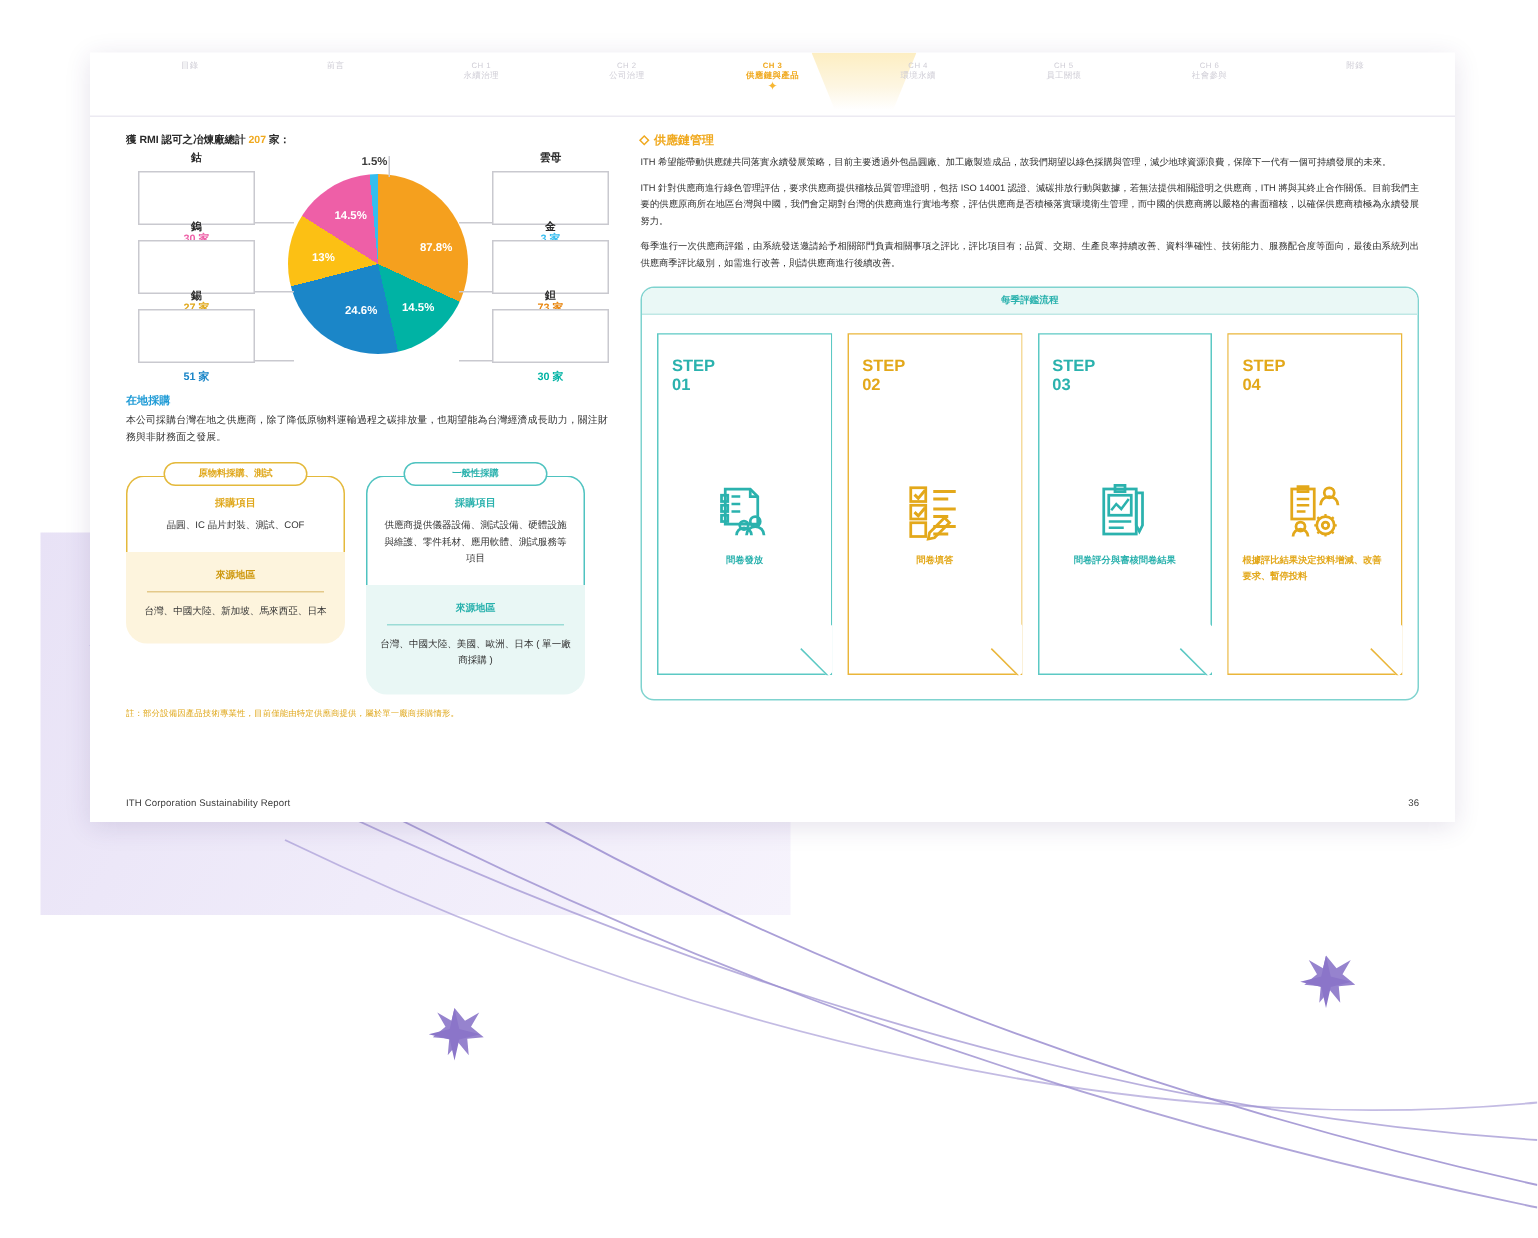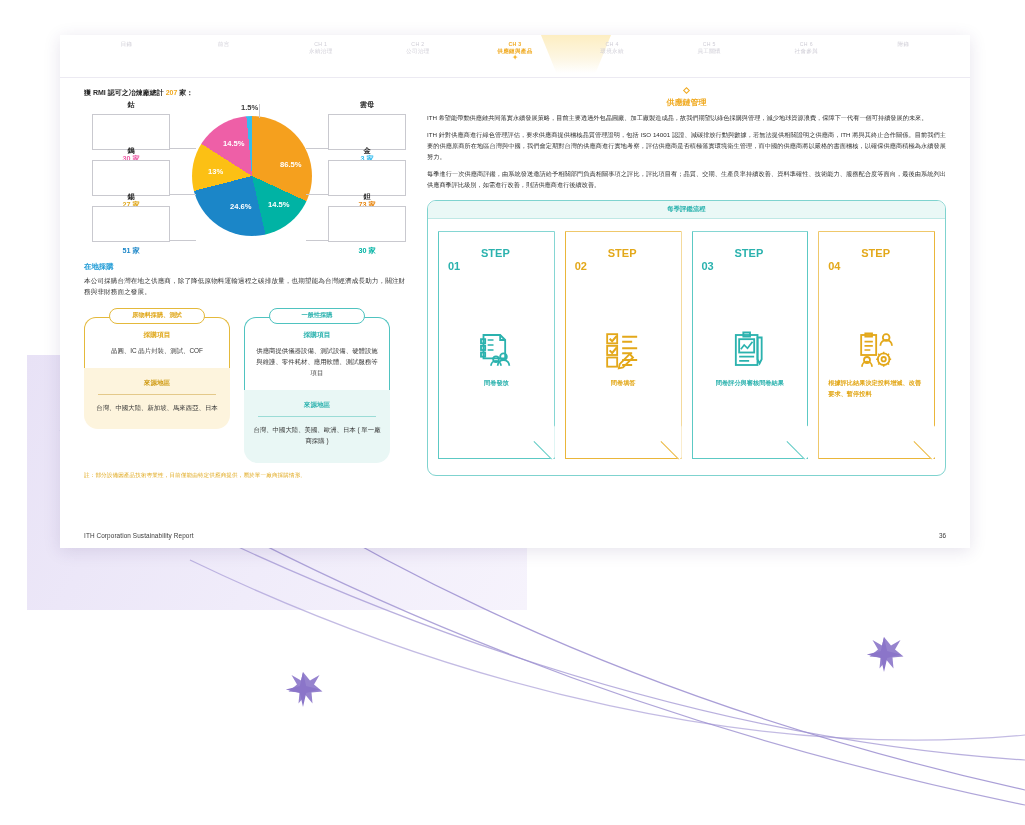--- a/index.html
+++ b/index.html
@@ -137,21 +137,21 @@
   .pcard.teal .bot { background: #e9f7f5; }
   .pcard .b-h { font-size: 6.6px; font-weight: bold; color: #cf9a12; padding-bottom: 6px; }
   .pcard.teal .b-h { color: #2bb2ae; }
   .pcard .b-rule { height: 1px; background: #e4c98a; margin: 0 6px 7px; }
   .pcard.teal .b-rule { background: #9bdcd6; }
   .pcard .b-b { font-size: 6.4px; color: #333; line-height: 1.75; }
 
   .note { font-size: 5.6px; color: #e0a81c; margin-top: 9px; letter-spacing: .1px; }
 
   
-  .rh { display: flex; align-items: center; gap: 4px; margin-bottom: 4px; flex-direction: column; }
+  .rh { display: flex; align-items: center; gap: 4px; margin-bottom: 4px; }
   .diamond { width: 5px; height: 5px; border: 1px solid #f0a91e; transform: rotate(45deg); }
   .rh-t { font-size: 8px; font-weight: bold; color: #f0a91e; }
   .rp { font-size: 6.2px; color: #2f2f2f; line-height: 1.78; margin-bottom: 6px; text-align: justify; }
   .rh2 { font-size: 7.4px; font-weight: bold; color: #2bb2ae; margin: 8px 0 3px; }
 
   
   .steps-panel {
     margin-top: 10px;
     border: 1px solid #7fd3cf; border-radius: 9px;
     background: #fff; overflow: hidden;
@@ -169,21 +169,21 @@
     clip-path: polygon(0 0, 100% 0, 100% 100%, 0 100%);
   }
   .step.amber { border-color: #eab63a; }
   .step .sw {
     position: absolute; right: -1px; bottom: -1px;
     width: 26px; height: 26px; background: #fff;
     border-left: 1px solid #5cc9c4;
     transform: rotate(-45deg) translate(10px, 4px);
   }
   .step.amber .sw { border-left-color: #eab63a; }
-  .step-ttl { font-size: 11px; font-weight: bold; color: #2bb2ae; line-height: 1.28; margin-left: 33px; }
+  .step-ttl { font-size: 11px; font-weight: bold; color: #2bb2ae; line-height: 1.28; }
   .step.amber .step-ttl { color: #e3a81a; }
   .step-num { font-size: 11px; font-weight: bold; color: #2bb2ae; }
   .step.amber .step-num { color: #e3a81a; }
   .step-icon { margin: 58px auto 8px; width: 40px; height: 40px; display: block; }
   .step-cap { font-size: 6.2px; font-weight: bold; color: #2bb2ae; line-height: 1.65; }
   .step.amber .step-cap { color: #e3a81a; }
   .step-cap.center { text-align: center; }
 
   
   .footer {
@@ -264,21 +264,21 @@
       <div class="rmi-title">
         <span>獲 RMI 認可之冶煉廠總計 </span><span class="num">207</span><span> 家：</span>
       </div>
 
       <div class="chartwrap">
 
         <div class="pie-box">
           <div class="pie"></div>
         </div>
 
-        <div class="slice-lbl" style="left:196px; top:58px;">86.5%</div>
+        <div class="slice-lbl" style="left:196px; top:58px;">87.8%</div>
         <div class="slice-lbl" style="left:184px; top:98px;">14.5%</div>
         <div class="slice-lbl" style="left:146px; top:100px;">24.6%</div>
         <div class="slice-lbl" style="left:124px; top:65px;">13%</div>
         <div class="slice-lbl" style="left:139px; top:37px;">14.5%</div>
         <div class="lbl-out" style="left:157px; top:1px;">1.5%</div>
 
         <div class="leader" style="left:86px;  top:46px;  width:26px;"></div>
         <div class="leader" style="left:86px;  top:92px;  width:26px;"></div>
         <div class="leader" style="left:86px;  top:138px; width:26px;"></div>
         <div class="leader" style="left:222px; top:46px;  width:24px;"></div>

